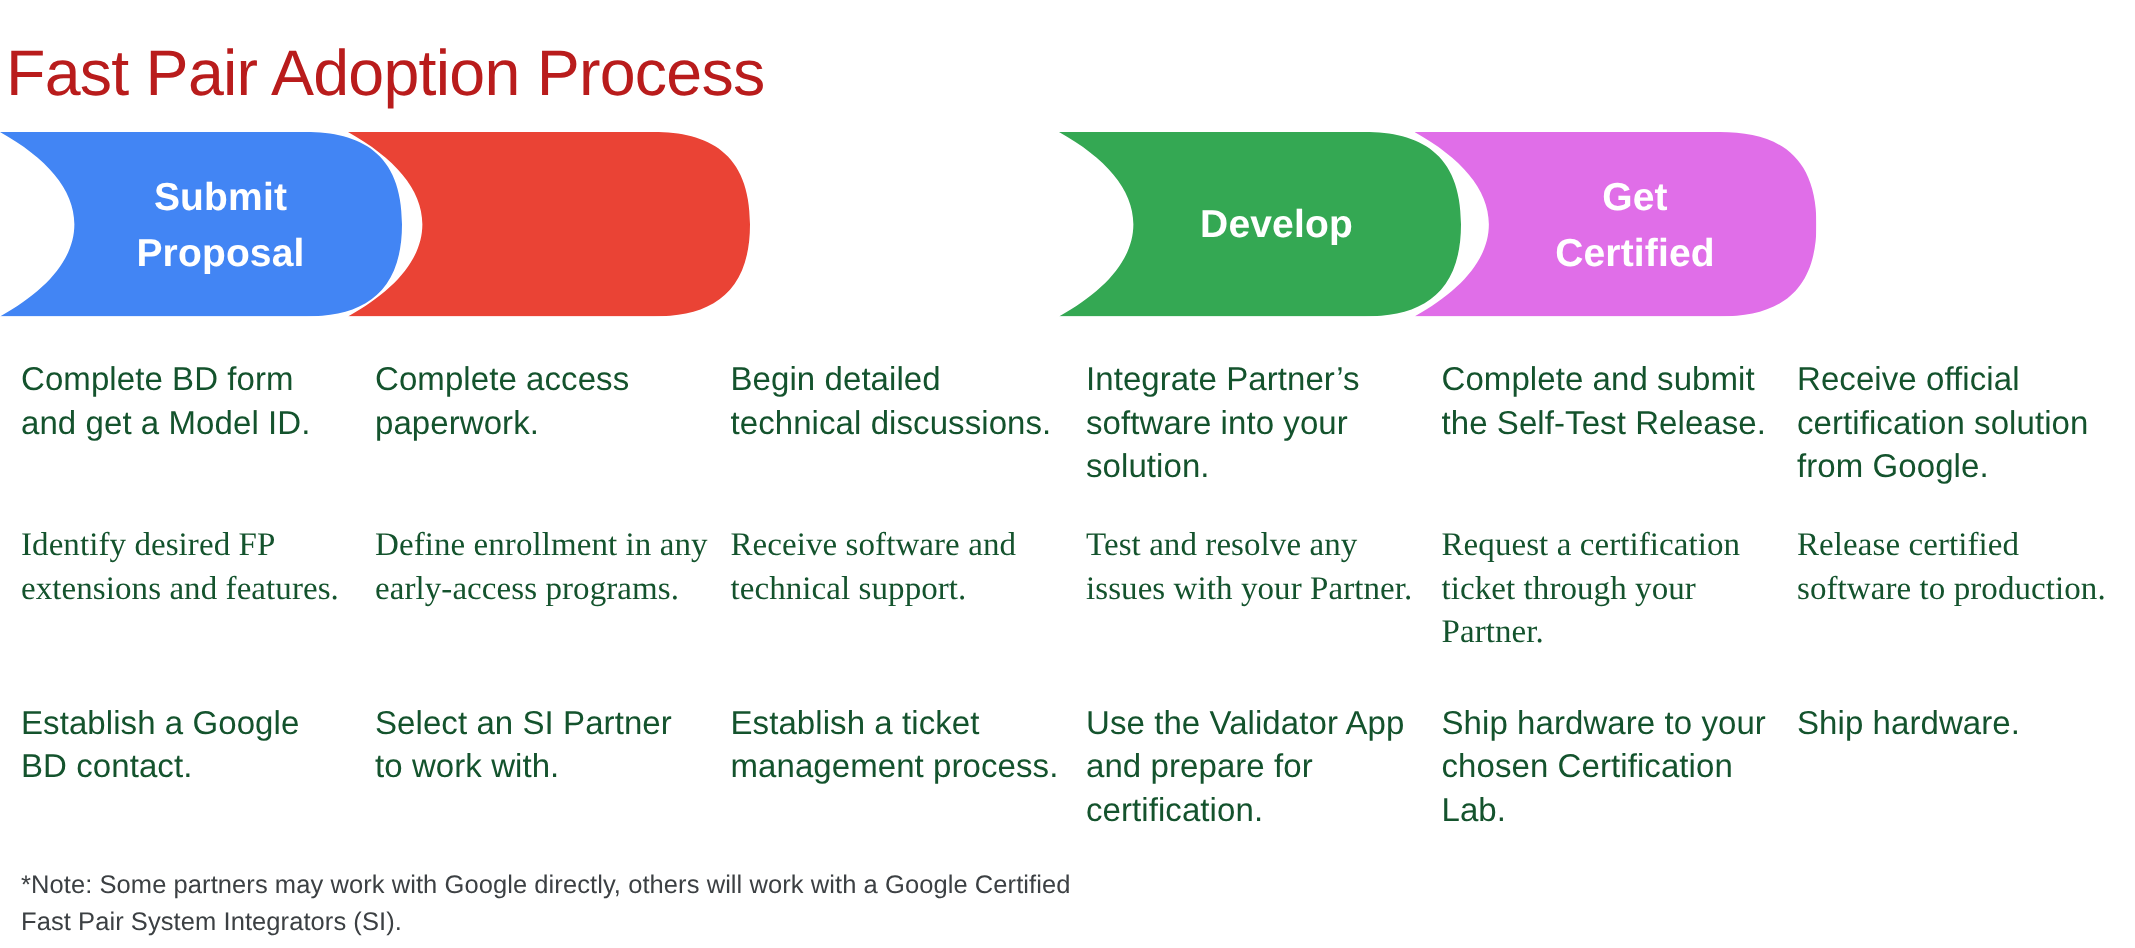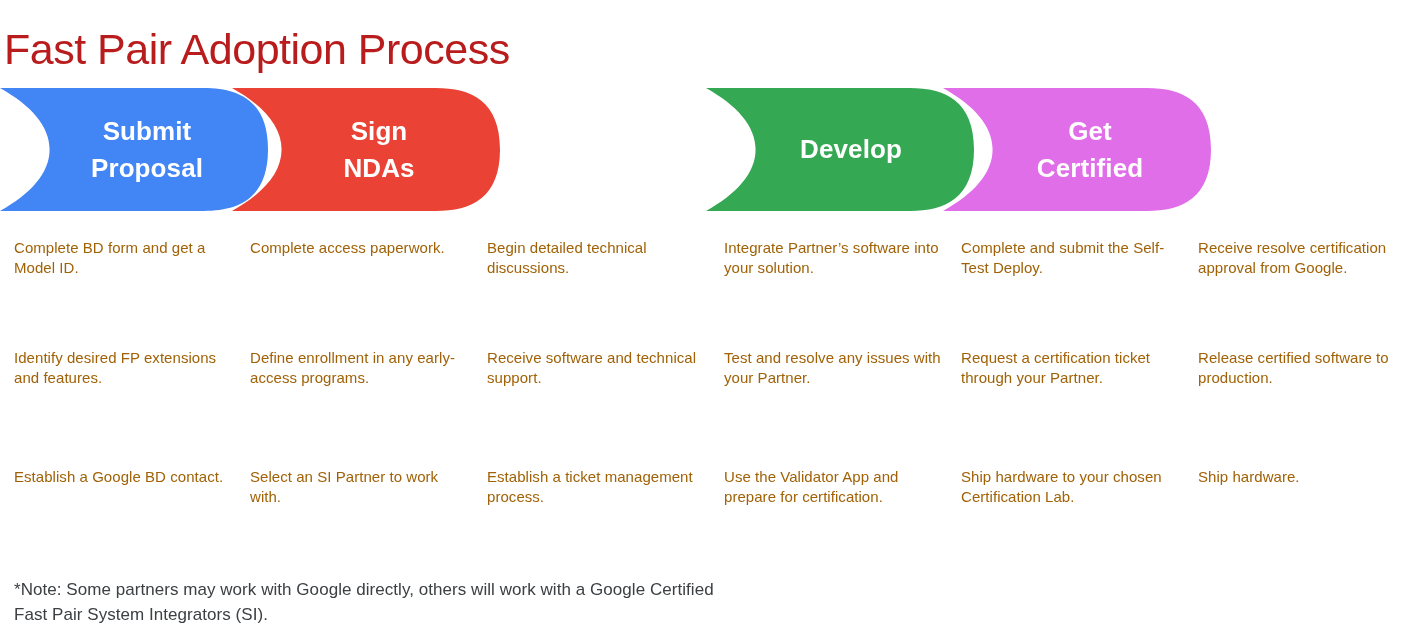--- a/index.html
+++ b/index.html
@@ -66,27 +66,27 @@
     width:1423px;
   }
   .col{
     position:absolute;
     top:0;
     width:222px;
   }
   .cell{
     position:absolute;
     left:0;
-    font-size:15px;
+    font-size:22px;
     line-height:1.32;
-    color:#a16207;
+    color:#14532d;
     letter-spacing:0.05px;
   }
   .cell.r0{top:0;}
-  .cell.r1{top:110px;}
+  .cell.r1{top:110px;font-family:Liberation Serif, serif;}
   .cell.r2{top:229px;}
 
   #footnote{
     position:absolute;
     left:14px;top:578px;
     width:700px;
     font-size:17px;
     line-height:1.45;
     color:#3c4043;
     letter-spacing:0.05px;
@@ -112,22 +112,20 @@
 <div id="chevron-band">
 
   <div class="chevron" style="left:0px;width:268px;">
     <div class="chev-shape" style="background-color: rgb(66, 133, 244);"></div>
     <div class="chev-label">Submit
 Proposal</div>
   </div>
 
   <div class="chevron" style="left:232px;width:268px;">
     <div class="chev-shape" style="background-color: rgb(234, 67, 53);"></div>
-    <div class="chev-label">Sign
-NDAs</div>
   </div>
 
 
   <div class="chevron" style="left:943px;width:268px;">
     <div class="chev-shape" style="background-color: rgb(224, 110, 232);"></div>
     <div class="chev-label">Get
 Certified</div>
   </div>
 
   <div class="chevron" style="left:706px;width:268px;">
@@ -158,26 +156,26 @@
     <div class="cell r2">Establish a ticket management process.</div>
   </div>
 
   <div class="col" style="left:724px;width:222px;">
     <div class="cell r0">Integrate Partner’s software into your solution.</div>
     <div class="cell r1">Test and resolve any issues with your Partner.</div>
     <div class="cell r2">Use the Validator App and prepare for certification.</div>
   </div>
 
   <div class="col" style="left:961px;width:222px;">
-    <div class="cell r0">Complete and submit the Self-Test Deploy.</div>
+    <div class="cell r0">Complete and submit the Self-Test Release.</div>
     <div class="cell r1">Request a certification ticket through your Partner.</div>
     <div class="cell r2">Ship hardware to your chosen Certification Lab.</div>
   </div>
 
   <div class="col" style="left:1198px;width:215px;">
-    <div class="cell r0">Receive resolve certification approval from Google.</div>
+    <div class="cell r0">Receive official certification solution from Google.</div>
     <div class="cell r1">Release certified software to production.</div>
     <div class="cell r2">Ship hardware.</div>
   </div>
 
 </div>
 
 <div id="footnote">*Note: Some partners may work with Google directly, others will work with a Google Certified Fast Pair System Integrators (SI).</div>
 
 </body></html>

